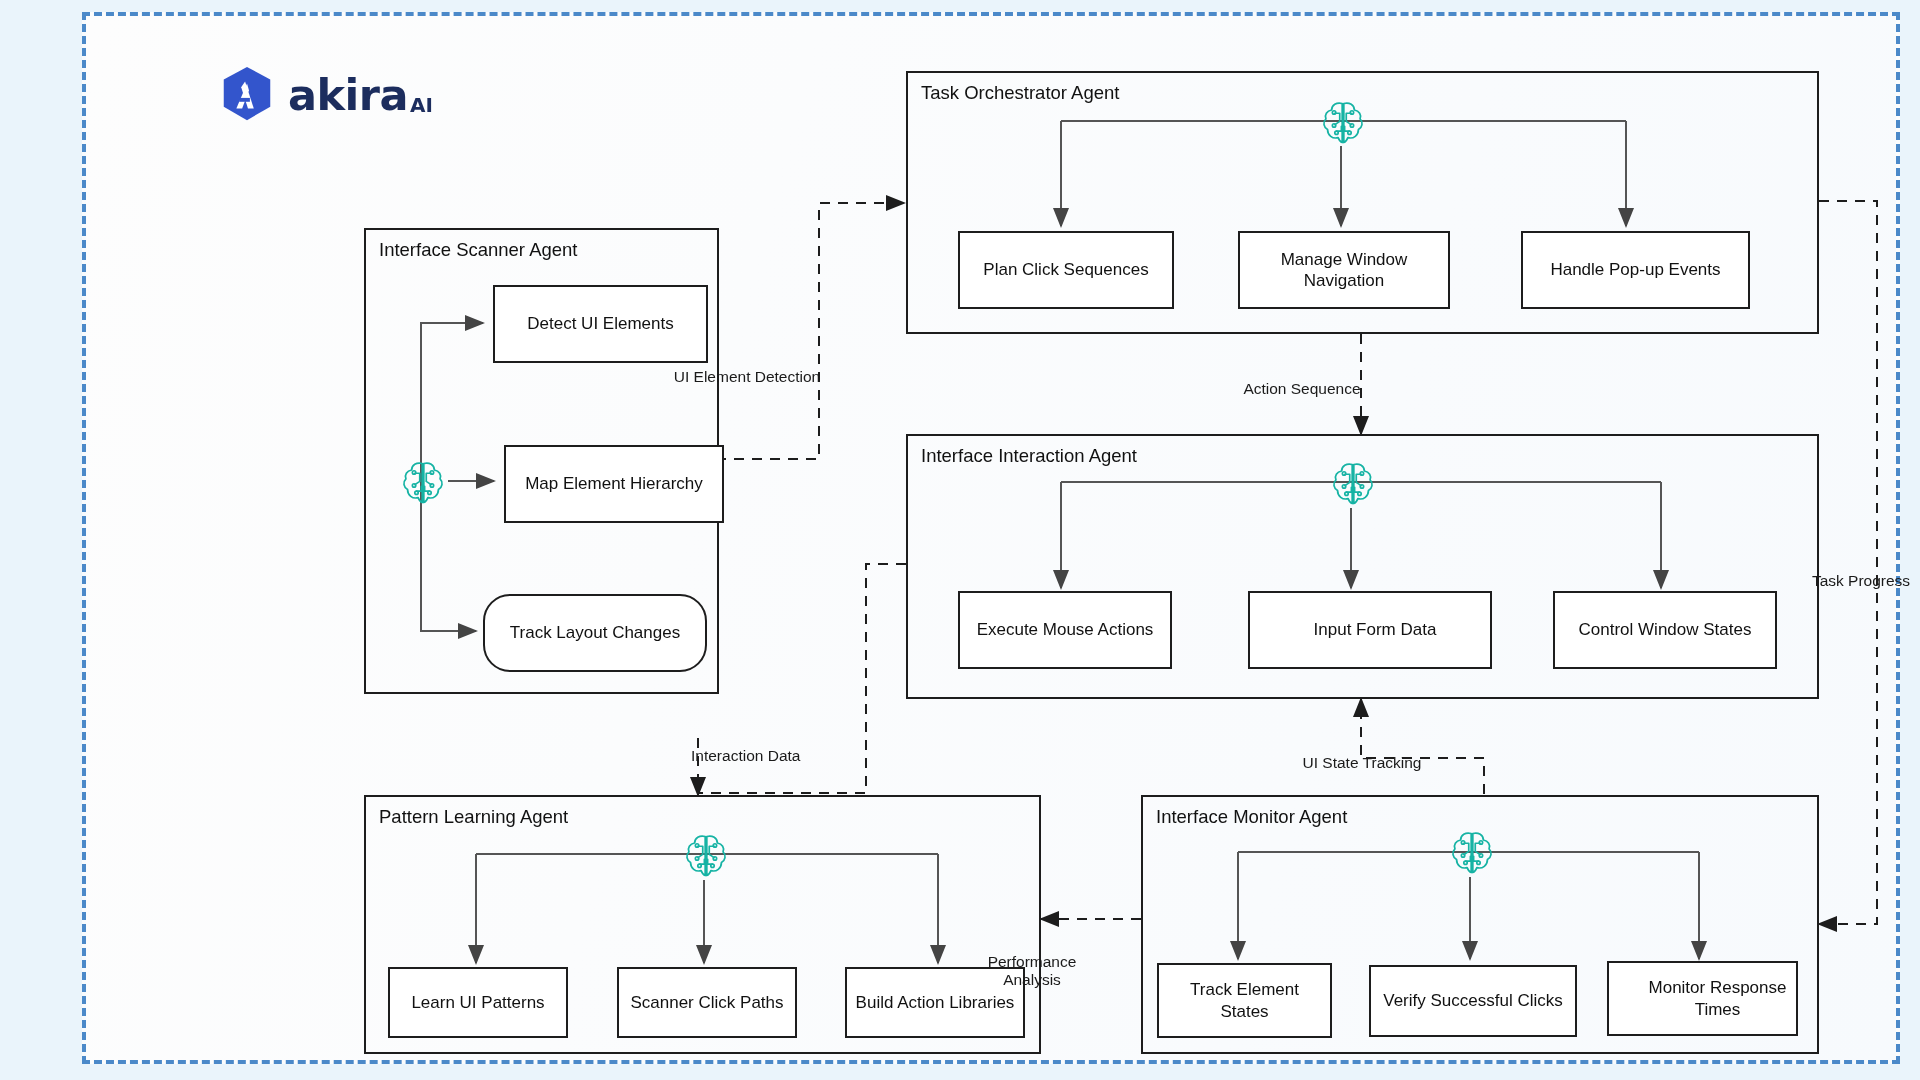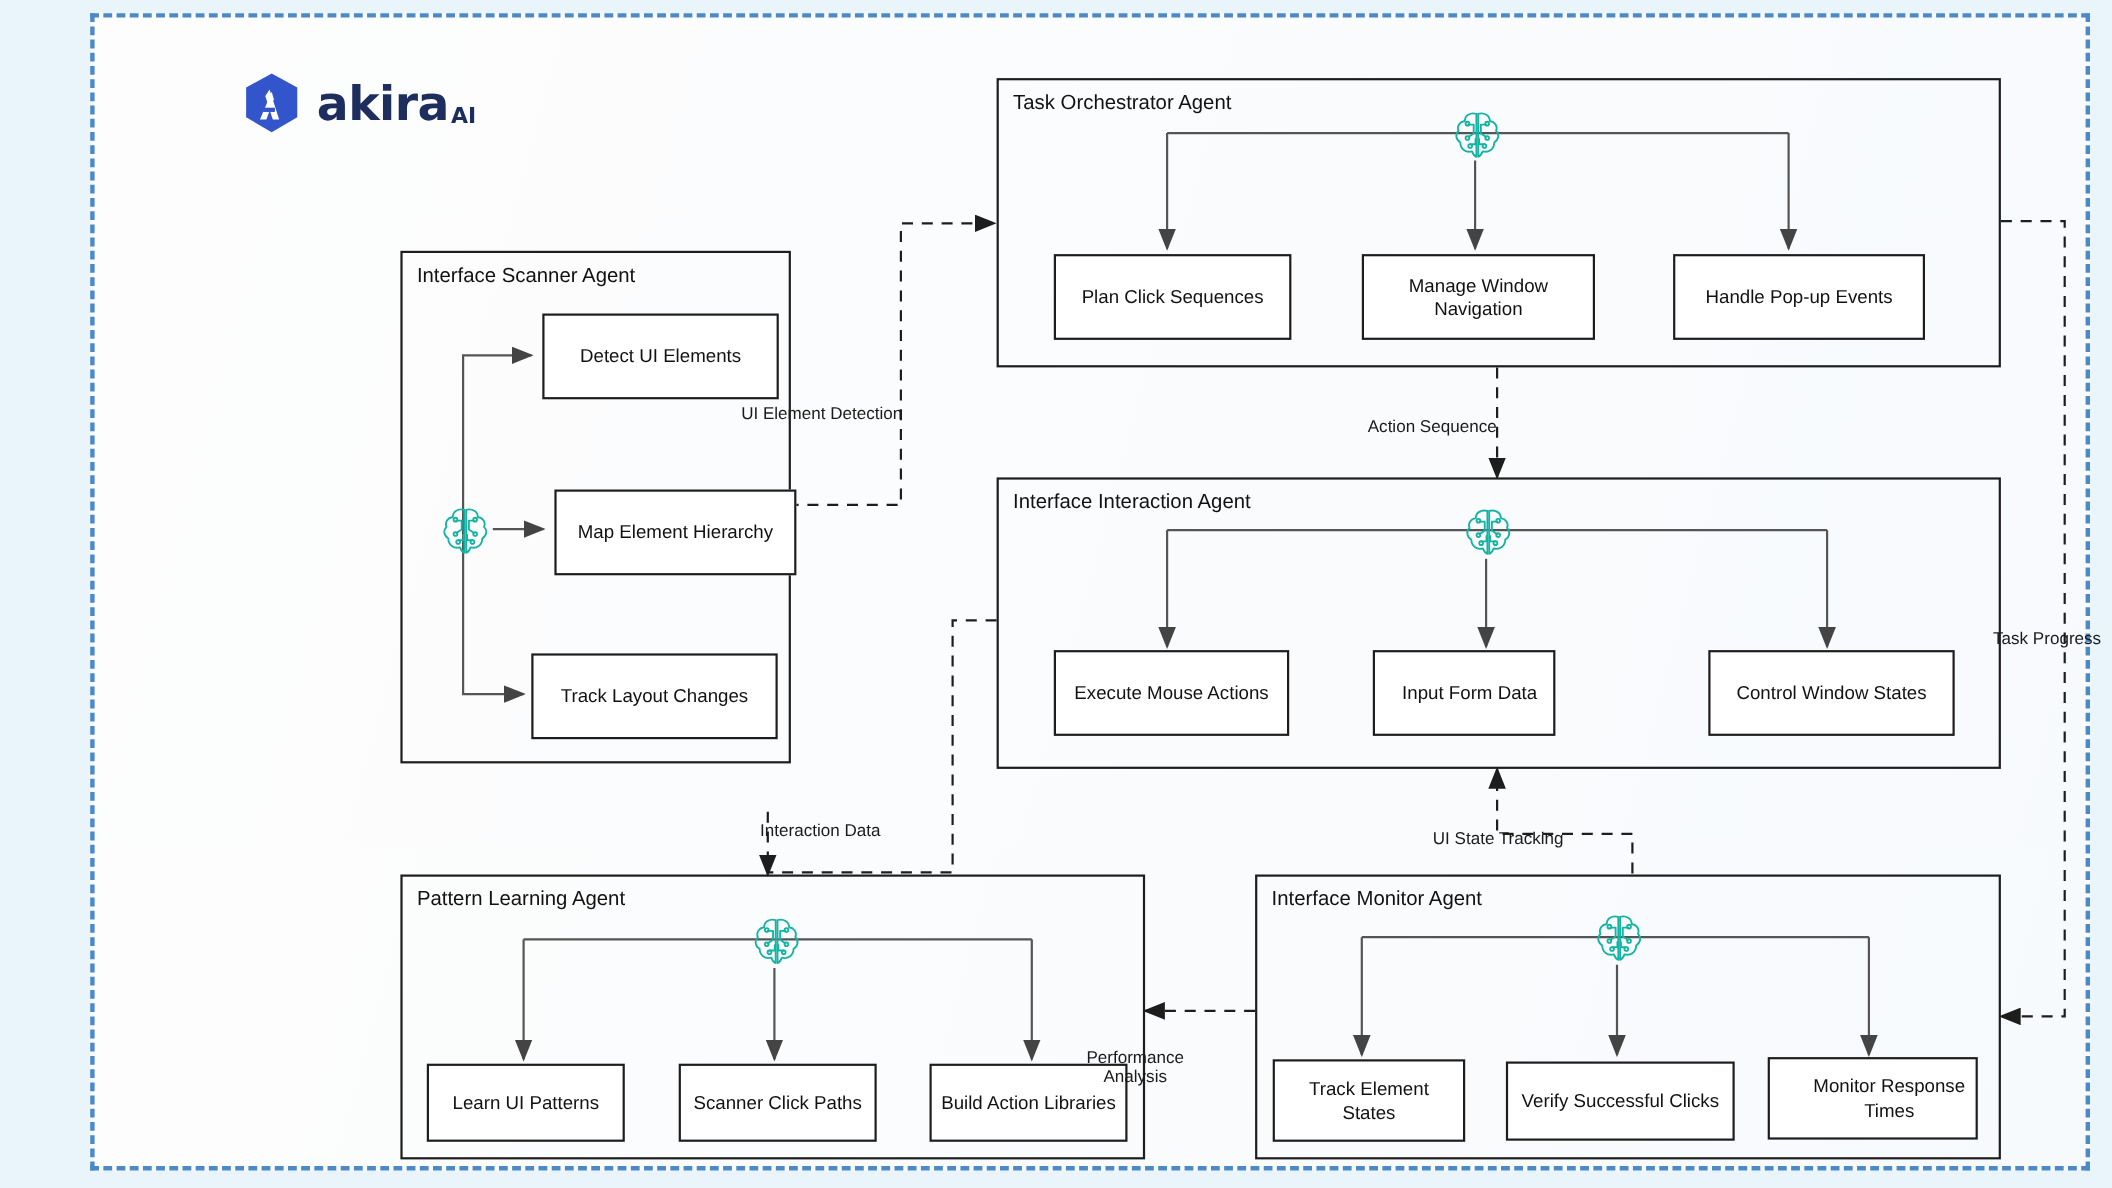--- a/index.html
+++ b/index.html
@@ -153,21 +153,21 @@
               <circle cx="40" cy="44" r="2.1"></circle>
           </g>
         </svg>
       </span>
       <div class="node" style="left:127px; top:55px; width:215px; height:78px;">
         <span>Detect UI Elements</span>
       </div>
       <div class="node" style="left:138px; top:215px; width:220px; height:78px;">
         <span>Map Element Hierarchy</span>
       </div>
-      <div class="node" style="left:117px; top:364px; width:224px; height:78px;">
+      <div class="node" style="left:117px; top:364px; width:224px; height:78px;border-radius:27px;">
         <span>Track Layout Changes</span>
       </div>
     </div>
 
     <div class="agent" style="left:820px; top:55px; width:913px; height:263px;">
       <span class="agent-title">Task Orchestrator Agent</span>
       <span class="brain" style="left:409px; top:24px;">
         <svg viewBox="0 0 64 64" width="52" height="52">
           <g fill="none" stroke="#16b3a4" stroke-width="2.1" stroke-linecap="round" stroke-linejoin="round">
             <path d="M31 8 C24 6 18 10 18 16 C12 17 9 22 11 27 C7 31 8 37 13 40 C13 47 19 52 26 50 C28 55 31 56 31 56 Z"></path>
@@ -213,21 +213,21 @@
             <circle cx="43" cy="19" r="2.1"></circle>
               <circle cx="43" cy="35" r="2.1"></circle>
             <circle cx="24" cy="44" r="2.1"></circle>
               <circle cx="40" cy="44" r="2.1"></circle>
           </g>
         </svg>
       </span>
       <div class="node" style="left:50px; top:155px; width:214px; height:78px;">
         <span>Execute Mouse Actions</span>
       </div>
-      <div class="node" style="left:340px; top:155px; width:166px; height:78px;padding-left:16px;">
+      <div class="node" style="left:340px; top:155px; width:244px; height:78px;padding-left:16px;">
         <span>Input Form Data</span>
       </div>
       <div class="node" style="left:645px; top:155px; width:224px; height:78px;">
         <span>Control Window States</span>
       </div>
     </div>
 
     <div class="agent" style="left:278px; top:779px; width:677px; height:259px;">
       <span class="agent-title">Pattern Learning Agent</span>
       <span class="brain" style="left:314px; top:33px;">

